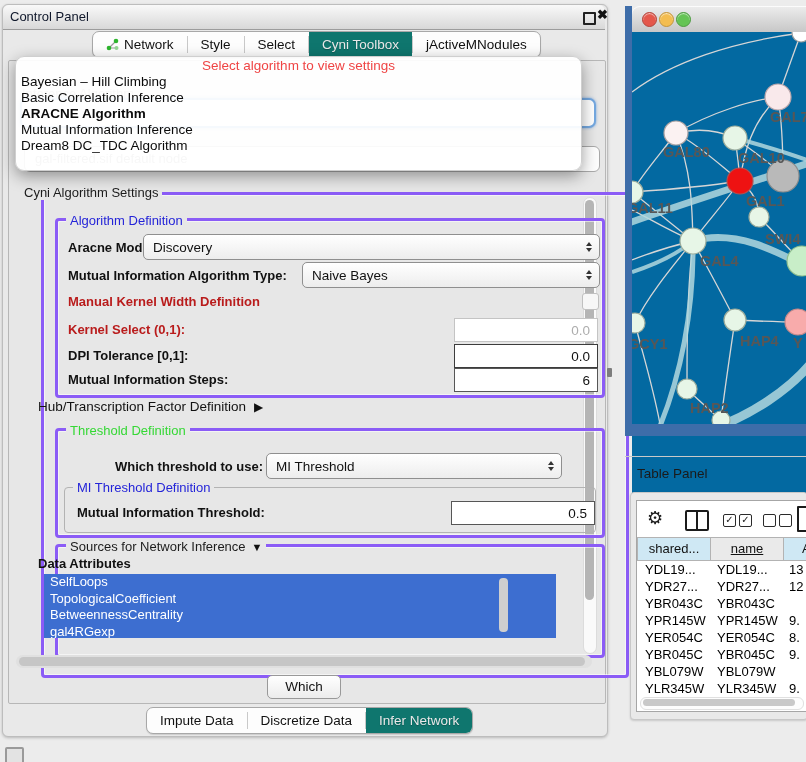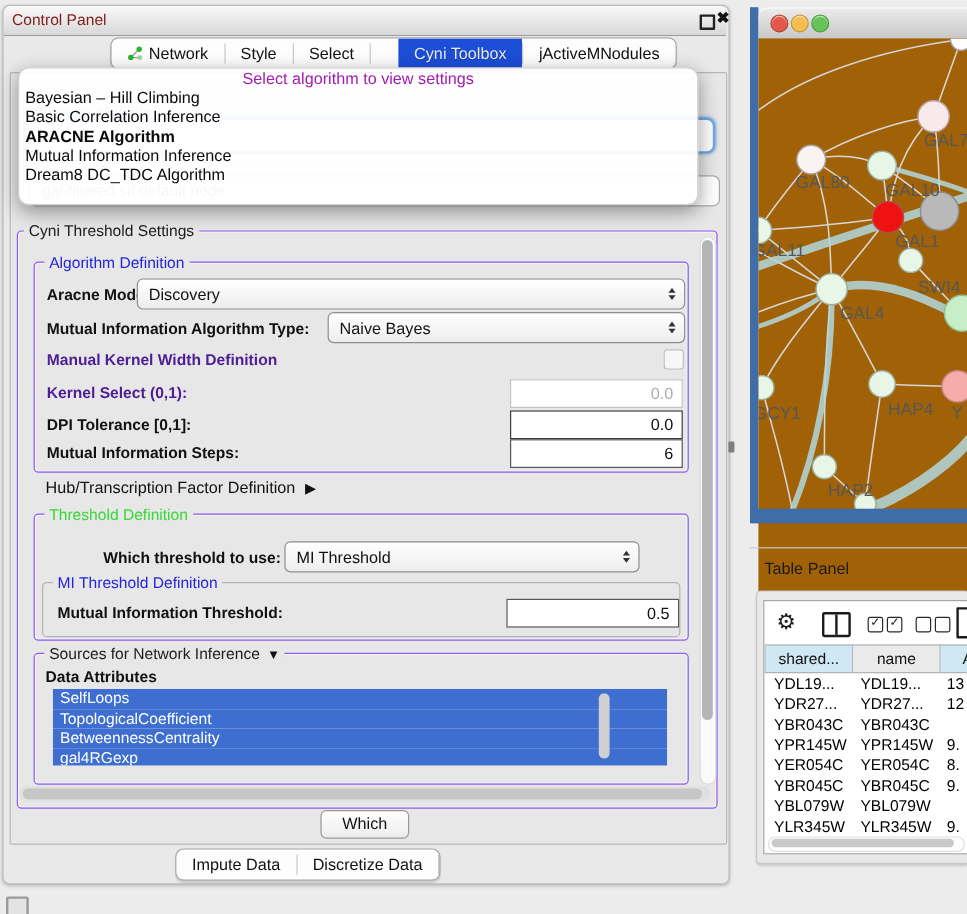--- a/index.html
+++ b/index.html
@@ -8,77 +8,77 @@
     background:#ececec;font-family:"Liberation Sans",sans-serif;
     -webkit-font-smoothing:antialiased;color:#111;
   }
   .abs{position:absolute;}
 
   
   #control-window{left:2px;top:4px;width:604px;height:731px;background:#e9e9e9;
     border:1px solid #bdbdbd;border-radius:6px;box-shadow:0 1px 3px rgba(0,0,0,.22);}
   #cp-titlebar{left:3px;top:5px;width:602px;height:24px;border-radius:6px 6px 0 0;
     background:linear-gradient(#f9f9f9,#d8d8d8);border-bottom:1px solid #9c9c9c;}
-  #cp-title{left:10px;top:9px;font-size:13px;color:#7f1d1d;}
+  #cp-title{left:10px;top:9px;font-size:13px;color:#0f172a;}
   #cp-float{left:583px;top:12px;width:9px;height:9px;border:2px solid #222;border-radius:1px;}
   #cp-close{left:597px;top:8px;font-size:13px;font-weight:bold;color:#111;line-height:13px;}
 
   
   .tabbar{display:flex;align-items:stretch;height:25px;background:#fdfdfd;
     border:1px solid #a8a8a8;border-radius:7px;overflow:hidden;box-shadow:0 1px 1px rgba(0,0,0,.12);}
   #top-tabbar{left:92px;top:31px;}
   #bottom-tabbar{left:146px;top:707px;}
   .tab{display:flex;align-items:center;gap:5px;padding:0 13px;font-size:13.5px;color:#111;cursor:default;}
-  .tab.sel{background:#1d4ed8;color:#e9e9e9;text-shadow:0 1px 1px rgba(0,0,0,.25);margin-left:23px;}
+  .tab.sel{background:#0f766e;color:#e9e9e9;text-shadow:0 1px 1px rgba(0,0,0,.25);}
   .tabsep{width:1px;background:#c9c9c9;margin:4px 0;}
   .neticon{display:inline-flex;width:13px;height:13px;}
 
   
   #content-panel{left:8px;top:60px;width:596px;height:642px;background:#e7e7e7;
     border:1px solid #b7b7b7;border-radius:2px;}
 
   
   #ghost-label{left:22px;top:86px;font-size:13px;color:#8f8f8f;z-index:2;}
   #ghost-combo1{left:20px;top:98px;width:572px;height:26px;background:#fff;
     border:2px solid #74a8e0;border-radius:7px;z-index:2;box-shadow:0 0 3px rgba(90,150,220,.8);}
   #ghost-combo2{left:24px;top:146px;width:564px;height:24px;background:#fdfdfd;
     border:1px solid #a9a9a9;border-radius:6px;z-index:2;font-size:13px;color:#8a8a8a;
     line-height:24px;padding-left:10px;}
 
   
   #algo-popup{left:15px;top:56px;width:565px;height:113px;z-index:5;
     background:rgba(255,255,255,.93);border:1px solid #cfcfcf;border-radius:9px;
     box-shadow:0 5px 16px rgba(0,0,0,.38);overflow:hidden;}
-  #popup-hint{height:17px;line-height:17px;text-align:center;font-size:13.5px;color:#a21caf;}
+  #popup-hint{height:17px;line-height:17px;text-align:center;font-size:13.5px;color:#ef4444;}
   .popup-item{height:16px;line-height:16px;padding-left:5px;font-size:13.5px;color:#0a0a0a;}
   .popup-item.bold{font-weight:bold;}
 
   
-  .group{border:1px solid #8b5cf6;border-radius:4px;box-shadow:inset 0 0 0 1px rgba(255,255,255,.55);}
+  .group{border:3px solid #8b5cf6;border-radius:4px;box-shadow:inset 0 0 0 1px rgba(255,255,255,.55);margin-left:27px;}
   .group-label{position:absolute;top:-8px;left:8px;background:#e7e7e7;padding:0 4px;font-size:13px;}
   .gl-plain{color:#1c1c1c;}
   .gl-blue{color:#2424d8;}
   .gl-green{color:#35d835;}
 
   #settings-group{left:14px;top:192px;width:582px;height:480px;}
   #settings-label{left:20px;top:185px;background:#e7e7e7;padding:0 4px;font-size:13px;color:#1c1c1c;z-index:1;}
 
   
   #v-scroll{left:583px;top:197px;width:12px;height:455px;background:#fafafa;
     border:1px solid #dcdcdc;border-radius:7px;}
   #v-thumb{left:1px;top:2px;width:9px;height:400px;background:#b5b5b5;border-radius:5px;}
 
   #algo-group{left:28px;top:218px;width:544px;height:174px;}
   #threshold-group{left:28px;top:428px;width:544px;height:104px;}
   #midef-group{left:6px;top:56px;width:530px;height:44px;border:1px solid #b3b3b3;border-radius:4px;position:absolute;}
   #midef-group .group-label{background:#e7e7e7;}
   #sources-group{left:28px;top:544px;width:544px;height:108px;}
 
   .flabel{position:absolute;font-size:13px;font-weight:bold;color:#111;white-space:nowrap;}
-  .flabel.dis{color:#4c1d95;}
+  .flabel.dis{color:#b91c1c;}
 
   .combo{position:absolute;background:linear-gradient(#ffffff,#ededed);border:1px solid #8f8f8f;
     border-radius:5px;display:flex;align-items:center;}
   .combo-val{flex:1;padding-left:9px;font-size:13.5px;color:#111;}
   .stepper{width:16px;display:flex;flex-direction:column;align-items:center;gap:2px;padding-right:2px;}
   .arr-up{width:0;height:0;border-left:3.5px solid transparent;border-right:3.5px solid transparent;border-bottom:4.5px solid #333;}
   .arr-dn{width:0;height:0;border-left:3.5px solid transparent;border-right:3.5px solid transparent;border-top:4.5px solid #333;}
 
   .field{position:absolute;background:#fff;font-size:13.5px;}
   .field .fv{position:absolute;right:7px;top:50%;transform:translateY(-50%);}
@@ -109,41 +109,41 @@
   #net-window{left:625px;top:6px;width:181px;height:430px;}
   #net-frame-left{left:0;top:0;width:7px;height:430px;background:#3e6da9;position:absolute;}
   #net-frame-bottom{left:0;top:418px;width:181px;height:12px;background:#3e6da9;position:absolute;}
   #net-titlebar{left:7px;top:0;width:174px;height:26px;position:absolute;
     background:linear-gradient(#ededed,#c7c7c7);border-bottom:1px solid #9b9b9b;border-radius:8px 0 0 0;
     box-shadow:inset 0 1px 0 rgba(255,255,255,.8);}
   .tlight{position:absolute;top:6px;width:13px;height:13px;border-radius:50%;box-shadow:inset 0 1px 1px rgba(255,255,255,.65);}
   #tl-red{left:10px;background:#e4574b;border:1px solid #b2433a;}
   #tl-yellow{left:27px;background:#f3bd50;border:1px solid #c3953c;}
   #tl-green{left:44px;background:#65c455;border:1px solid #4c9b40;}
-  #net-canvas{left:7px;top:26px;width:174px;height:500px;background:#a16207;position:absolute;overflow:hidden;}
+  #net-canvas{left:7px;top:26px;width:174px;height:500px;background:#0369a1;position:absolute;overflow:hidden;font-weight:bold;}
 
   
   #tp-divider{left:625px;top:456px;width:181px;height:1px;background:#c9c9c9;}
   #tp-title{left:637px;top:466px;font-size:13.5px;color:#1a1a1a;}
   #table-window{left:630px;top:492px;width:176px;height:226px;background:#e9e9e9;
     border:1px solid #c8c8c8;border-radius:4px;box-shadow:0 1px 2px rgba(0,0,0,.15);}
   #table-inner{left:636px;top:500px;width:170px;height:210px;background:#fff;border:1px solid #a6a6a6;overflow:hidden;}
   .ticon{position:absolute;color:#1b1b1b;}
   #tb-gear{left:10px;top:6px;font-size:18px;}
   #tb-split{left:48px;top:9px;width:20px;height:17px;border:2px solid #1b1b1b;border-radius:2px;}
   #tb-split i{position:absolute;left:9px;top:0;width:2px;height:17px;background:#1b1b1b;display:block;}
   .cbx{position:absolute;top:13px;width:11px;height:11px;border:1.6px solid #2a2a2a;border-radius:2px;font-size:10px;line-height:10px;text-align:center;color:#1b1b1b;}
   #cb1{left:86px;} #cb2{left:102px;} #cb3{left:126px;} #cb4{left:142px;}
   #tb-page{left:160px;top:5px;width:18px;height:22px;border:2px solid #1b1b1b;border-radius:1px;background:#fff;}
 
   #thead{position:absolute;left:0;top:36px;height:24px;display:flex;}
   .hcell{height:22px;line-height:22px;border:1px solid #b3b3b3;border-left:none;font-size:13px;color:#111;text-align:center;overflow:hidden;white-space:nowrap;}
   .hcell:first-child{border-left:1px solid #b3b3b3;}
   .tint-blue{background:#cfe8f4;}
-  .tint-gray{background:#eaeaea;}
+  .tint-gray{background:#eaeaea;text-decoration:underline;}
   #tbody{position:absolute;left:0;top:60px;width:240px;height:145px;overflow:hidden;}
   .trow{display:flex;height:17px;line-height:17px;font-size:13px;color:#000;}
   .tcell{padding-left:8px;overflow:hidden;white-space:nowrap;}
   #tb-hscroll{position:absolute;left:3px;top:196px;width:162px;height:11px;background:#fdfdfd;border-radius:6px;border:1px solid #e0e0e0;}
   #tb-hthumb{position:absolute;left:2px;top:1px;width:152px;height:7px;background:#c9c9c9;border-radius:4px;}
 
   #splitter-grip{left:607px;top:368px;width:5px;height:9px;background:#7d7d7d;border-radius:1px;}
 </style>
 </head>
 <body>
@@ -196,21 +196,21 @@
   <div id="popup-items">
       <div class="popup-item">Bayesian – Hill Climbing</div>
       <div class="popup-item">Basic Correlation Inference</div>
       <div class="popup-item bold">ARACNE Algorithm</div>
       <div class="popup-item">Mutual Information Inference</div>
       <div class="popup-item">Dream8 DC_TDC Algorithm</div>
     </div>
 </div>
 
 <div class="abs group" id="settings-group"></div>
-<div class="abs" id="settings-label">Cyni Threshold Settings</div>
+<div class="abs" id="settings-label">Cyni Algorithm Settings</div>
 
 <div class="abs" id="v-scroll">
   <div class="abs" id="v-thumb"></div>
 </div>
 
 <div class="abs group" id="algo-group">
   <span class="group-label gl-blue">Algorithm Definition</span>
 
   <span class="flabel" style="left:10px;top:19px;">Aracne Mode:</span>
   <div class="combo" style="left:85px;top:13px;width:455px;height:24px;">
@@ -294,20 +294,23 @@
 
 <div class="abs tabbar" id="bottom-tabbar">
     <div class="tab">
       <span>Impute Data</span>
     </div>
     <div class="tabsep"></div>
     <div class="tab">
       <span>Discretize Data</span>
     </div>
     <div class="tabsep"></div>
+    <div class="tab sel">
+      <span>Infer Network</span>
+    </div>
   </div>
 
 <div class="abs" id="mini-icon"></div>
 
 <div class="abs" id="net-window">
   <div id="net-frame-left"></div>
   <div id="net-titlebar">
     <div class="tlight" id="tl-red"></div>
     <div class="tlight" id="tl-yellow"></div>
     <div class="tlight" id="tl-green"></div>

